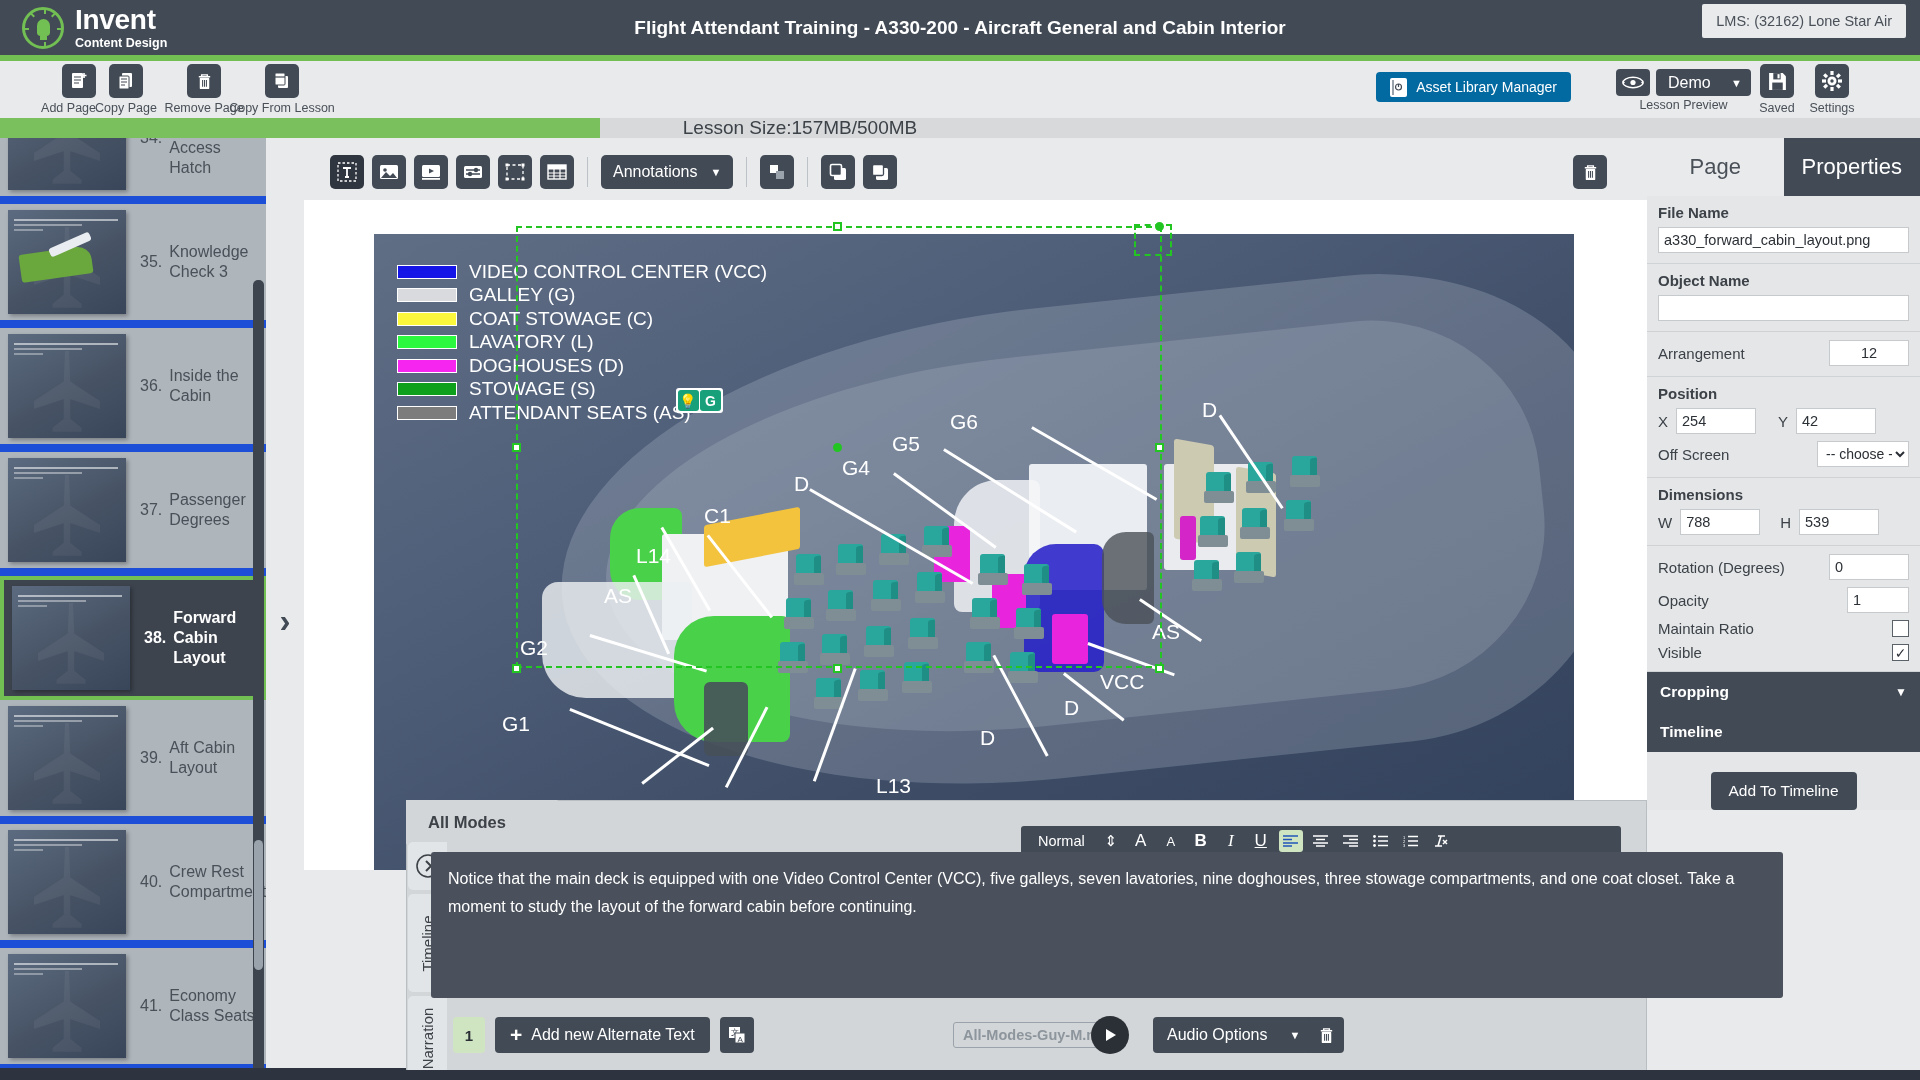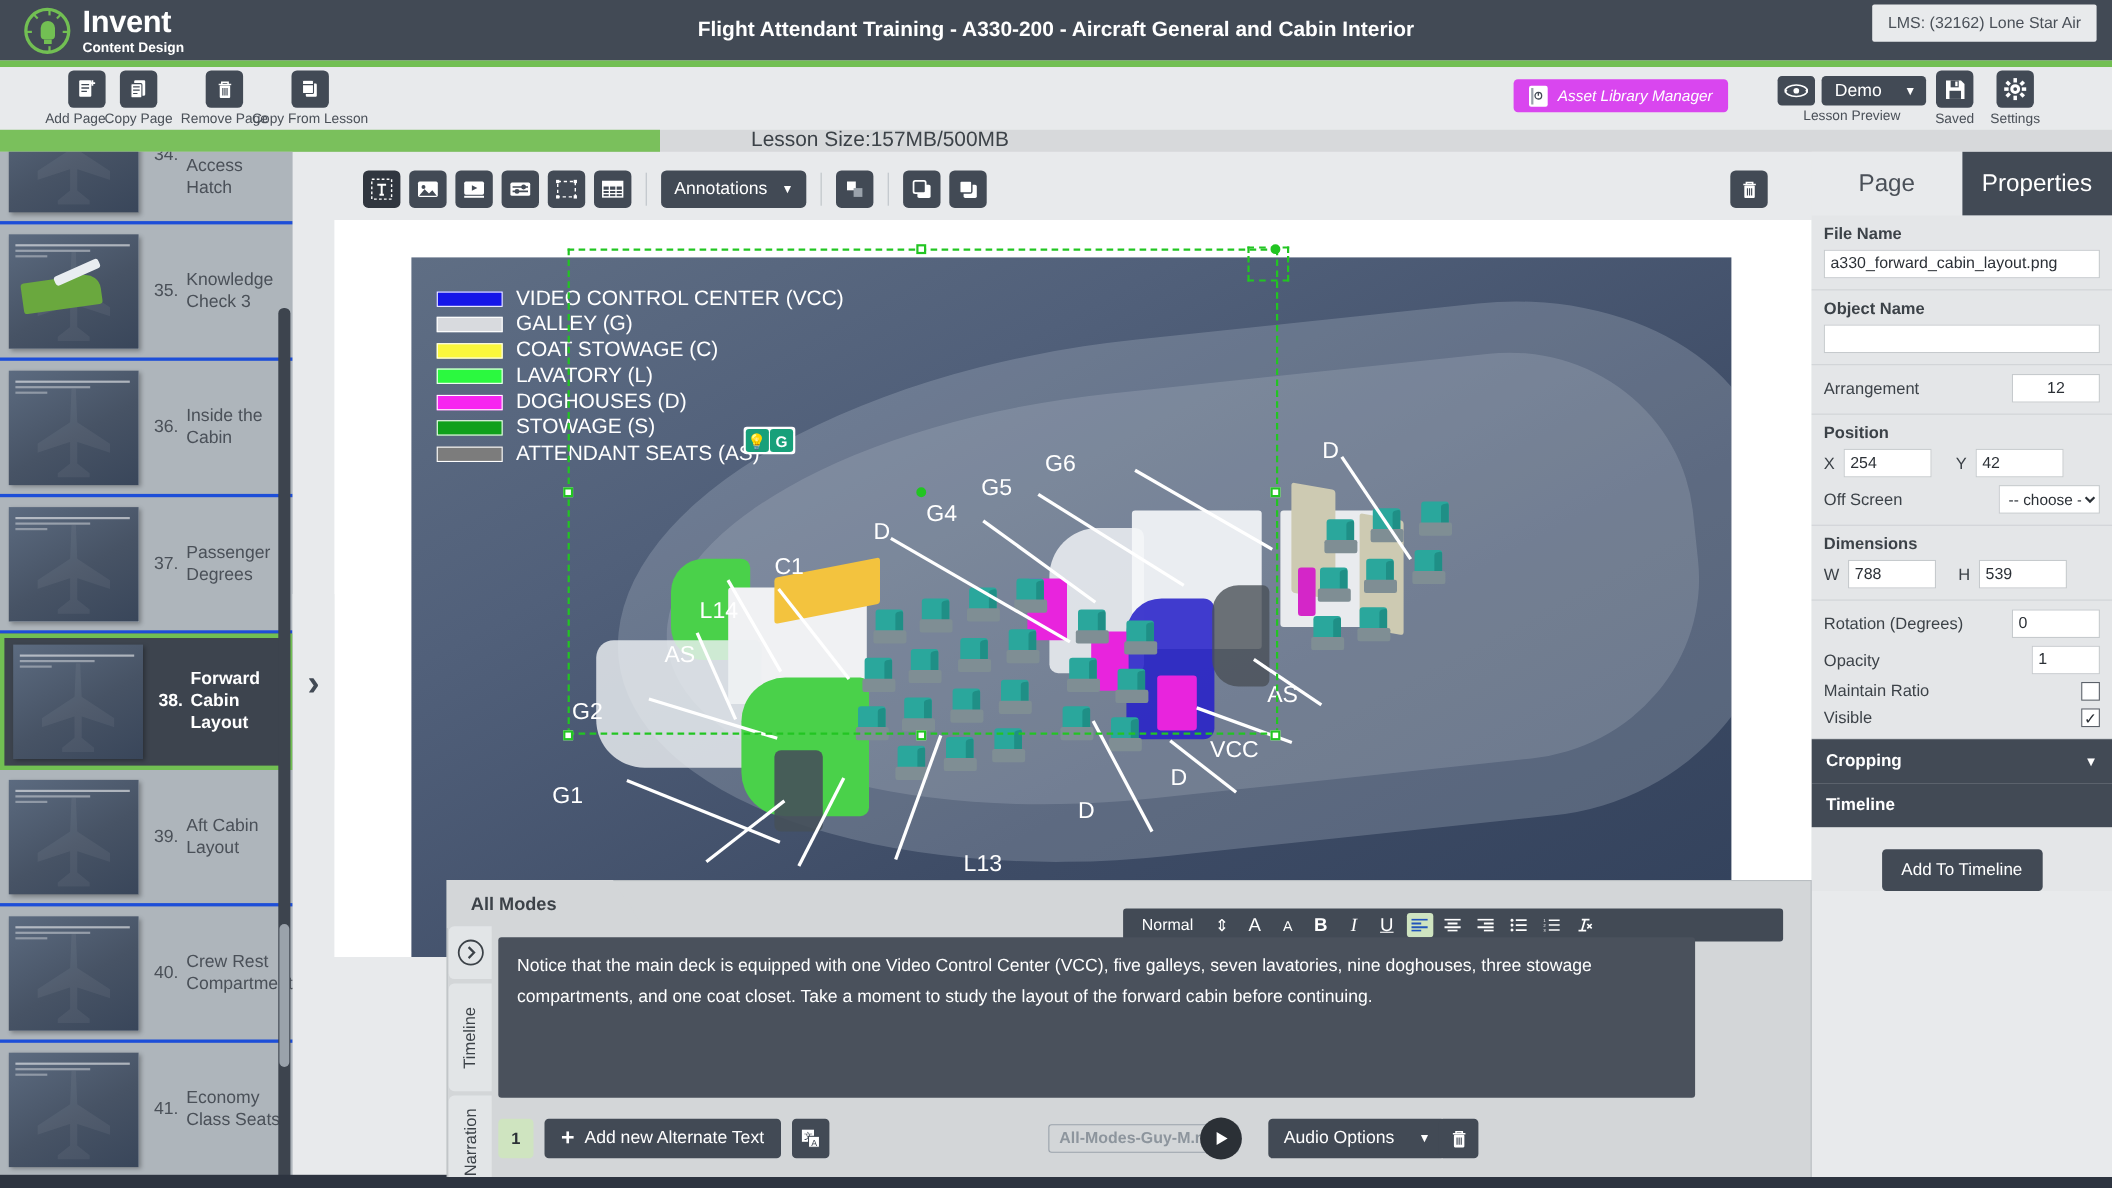--- a/index.html
+++ b/index.html
@@ -49,22 +49,22 @@
     align-items: center; width: 96px; cursor: pointer;
   }
   .tool-ico {
     width: 34px; height: 34px; background: #424a55; border-radius: 5px;
     display: flex; align-items: center; justify-content: center; color: #fff;
   }
   .tool-lb { font-size: 12.5px; color: #4a5058; margin-top: 3px; white-space: nowrap; }
 
   .alm-btn {
     position: absolute; right: 349px; top: 11px; height: 30px;
-    background: #d946ef; border-radius: 4px; display: flex; align-items: center;
-    gap: 9px; padding: 0 14px; cursor: pointer; font-style: italic;
+    background: #0369a1; border-radius: 4px; display: flex; align-items: center;
+    gap: 9px; padding: 0 14px; cursor: pointer;
   }
   .alm-btn span { font-size: 14px; color: #fff; }
   .alm-ico { width: 17px; height: 19px; background: #fff; border-radius: 2px; position: relative; display:flex;align-items:center;justify-content:center;}
   .alm-ico:before { content:""; position:absolute; left:2px; top:2px; width:2px; height:15px; background:#9aa2ab;}
 
   .preview-grp { position: absolute; right: 169px; top: 8px; display:flex;flex-direction:column;align-items:center; }
   .preview-row { display: flex; align-items: center; gap: 6px; }
   .eye-btn {
     width: 34px; height: 27px; background: #424a55; border-radius: 4px;
     display: flex; align-items: center; justify-content: center; cursor:pointer;
@@ -88,21 +88,21 @@
     font-size: 19px; color: #3c4248;
   }
 
   
   .sidebar {
     position: absolute; left: 0; top: 138px; width: 266px; height: 942px;
     background: #aeb5bb; overflow: hidden;
   }
   .pg-item {
     position: relative; height: 124px; display: flex; align-items: center;
-    border-bottom: 3px solid #1d4ed8; padding: 0 8px; cursor: pointer;
+    border-bottom: 8px solid #1d4ed8; padding: 0 8px; cursor: pointer;
   }
   .pg-item.sel { background: #3d444e; border: 4px solid #72bf53; }
   .pg-thumb {
     width: 118px; height: 104px; flex: none;
     background: linear-gradient(150deg,#5c6b80 0%,#475365 55%,#39465a 100%);
     box-shadow: 2px 2px 4px rgba(0,0,0,.3); position: relative; overflow: hidden;
   }
   .pg-thumb .ghost {
     position:absolute; left:22%; top:16%; width:56%; height:78%;
     background: rgba(255,255,255,.055);
@@ -261,21 +261,21 @@
     clip-path: polygon(0 0, 84% 0, 100% 100%, 0 100%);
   }
   .sidetab {
     position: absolute; left: 408px; width: 39px; background: #e2e5e7;
     display: flex; align-items: center; justify-content: center;
     font-size: 15px; color: #3c4248; cursor: pointer;
     border-radius: 5px 0 0 5px;
   }
   .sidetab span { transform: rotate(-90deg); white-space: nowrap; }
   .narrbox {
-    position: absolute; left: 453px; top: 852px; width: 1088px; height: 146px;
+    position: absolute; left: 431px; top: 852px; width: 1352px; height: 146px;
     background: #4a515c; color: #fff; font-size: 16px; line-height: 1.72;
     padding: 13px 17px; border-radius: 3px;
   }
   .rtetb {
     position: absolute; left: 1021px; top: 826px; width: 600px; height: 30px;
     background: #424a55; border-radius: 3px; display: flex; align-items: center;
     padding: 0 9px; gap: 6px;
   }
   .rte { color: #fff; font-size: 15px; display:flex; align-items:center; justify-content:center;
          width: 24px; height: 22px; cursor: pointer; border-radius:3px; }

